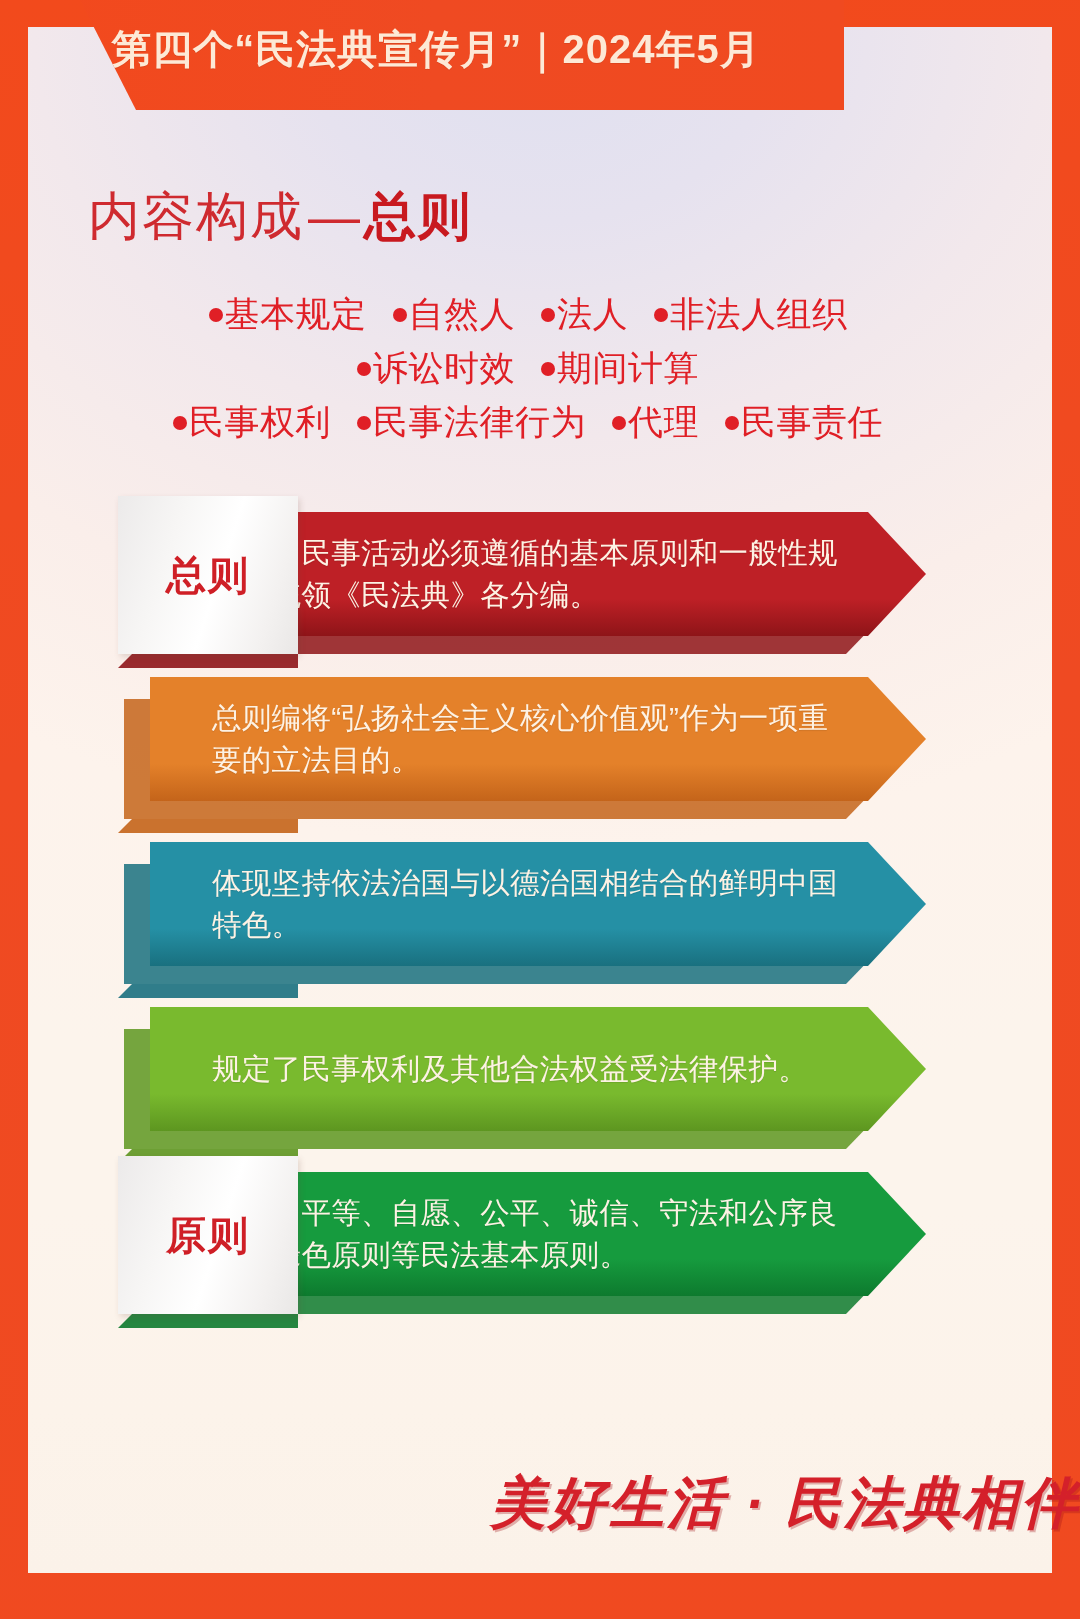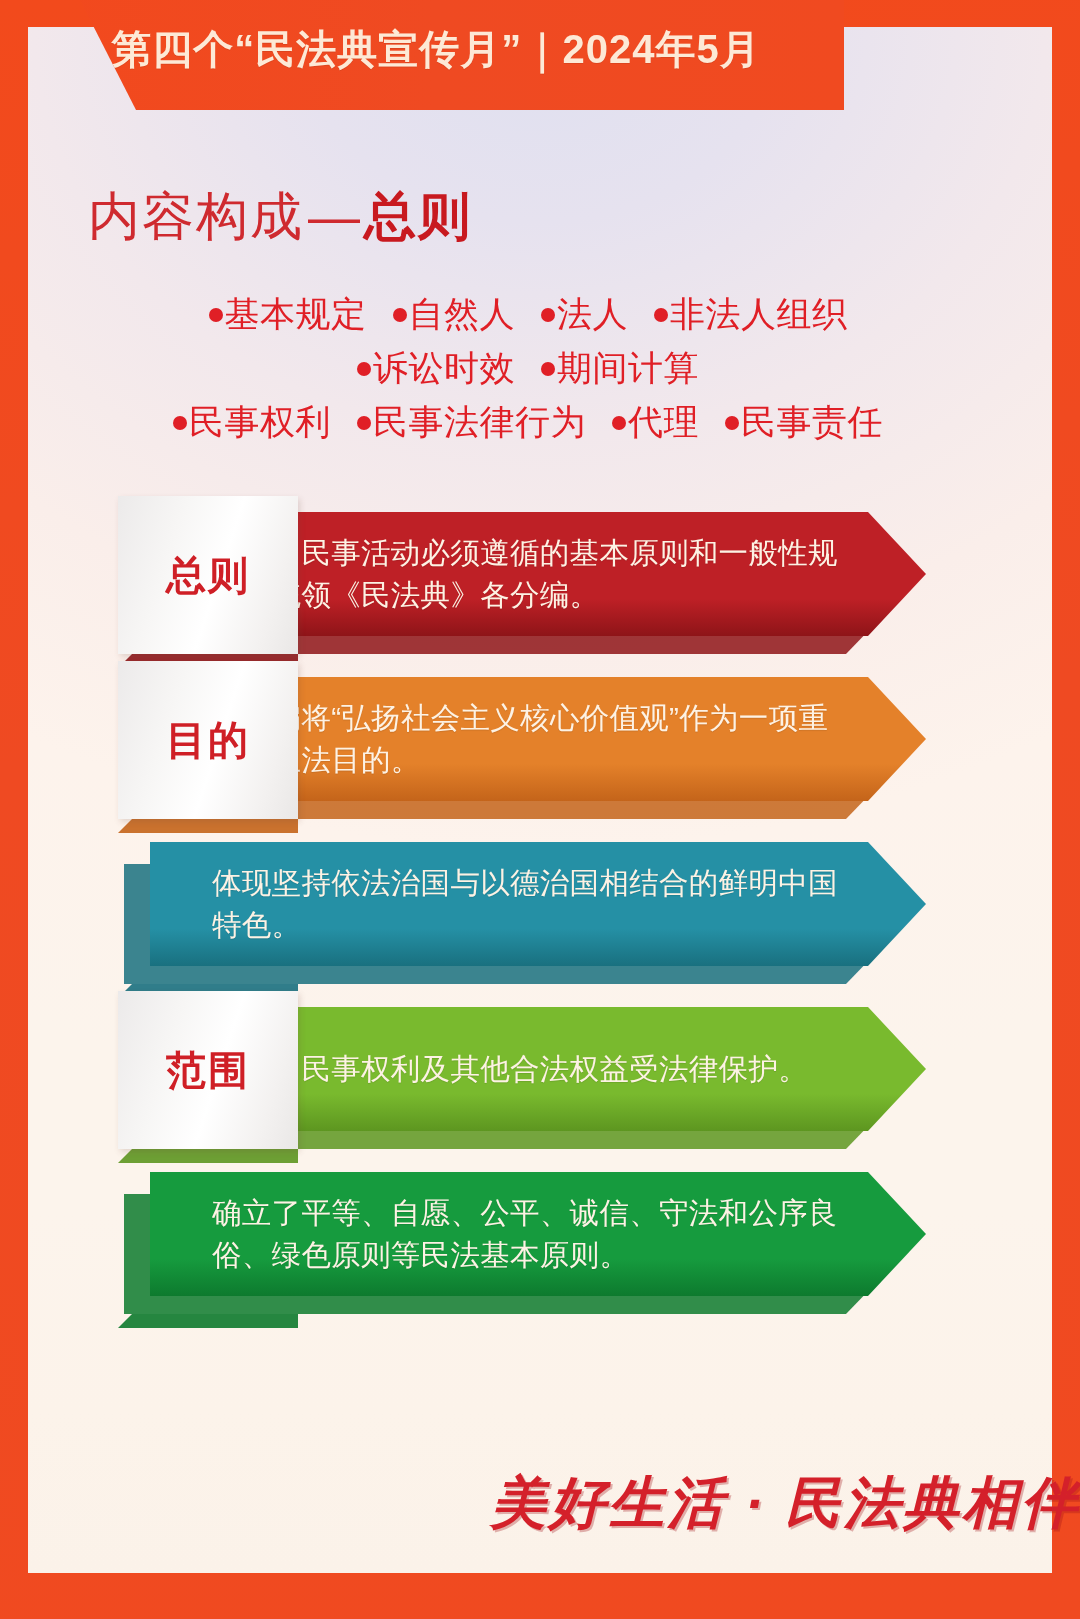--- a/index.html
+++ b/index.html
@@ -255,47 +255,44 @@
         <div class="label-card">
           <div class="label-card-text">总则</div>
         </div>
       </div>
       <div class="row">
         <div class="arrow-shadow" style="background: rgb(196, 100, 26);"></div>
         <div class="arrow" style="background: linear-gradient(rgb(228, 129, 42) 0%, rgb(228, 129, 42) 70%, rgb(196, 100, 26) 100%);">
           <div class="arrow-text">总则编将“弘扬社会主义核心价值观”作为一项重要的立法目的。</div>
         </div>
         <div class="card-wedge" style="background: rgb(196, 100, 26);"></div>
-        <div class="label-card">
-          <div class="label-card-text">目的</div>
-        </div>
       </div>
       <div class="row">
         <div class="arrow-shadow" style="background: rgb(25, 112, 127);"></div>
         <div class="arrow" style="background: linear-gradient(rgb(37, 144, 165) 0%, rgb(37, 144, 165) 70%, rgb(25, 112, 127) 100%);">
           <div class="arrow-text">体现坚持依法治国与以德治国相结合的鲜明中国特色。</div>
         </div>
         <div class="card-wedge" style="background: rgb(25, 112, 127);"></div>
       </div>
       <div class="row">
         <div class="arrow-shadow" style="background: rgb(93, 150, 32);"></div>
         <div class="arrow" style="background: linear-gradient(rgb(121, 186, 46) 0%, rgb(121, 186, 46) 70%, rgb(93, 150, 32) 100%);">
           <div class="arrow-text">规定了民事权利及其他合法权益受法律保护。</div>
         </div>
         <div class="card-wedge" style="background: rgb(93, 150, 32);"></div>
-        <div class="label-card">
-          <div class="label-card-text">范围</div>
-        </div>
       </div>
       <div class="row">
         <div class="arrow-shadow" style="background: rgb(13, 122, 46);"></div>
         <div class="arrow" style="background: linear-gradient(rgb(22, 155, 62) 0%, rgb(22, 155, 62) 70%, rgb(13, 122, 46) 100%);">
           <div class="arrow-text">确立了平等、自愿、公平、诚信、守法和公序良俗、绿色原则等民法基本原则。</div>
         </div>
         <div class="card-wedge" style="background: rgb(13, 122, 46);"></div>
+        <div class="label-card">
+          <div class="label-card-text">原则</div>
+        </div>
       </div>
     </div>
 
   <div class="footer-slogan">
     <span>美好生活 · 民法典相伴</span>
   </div>
 
 </div>
 
 </body></html>

